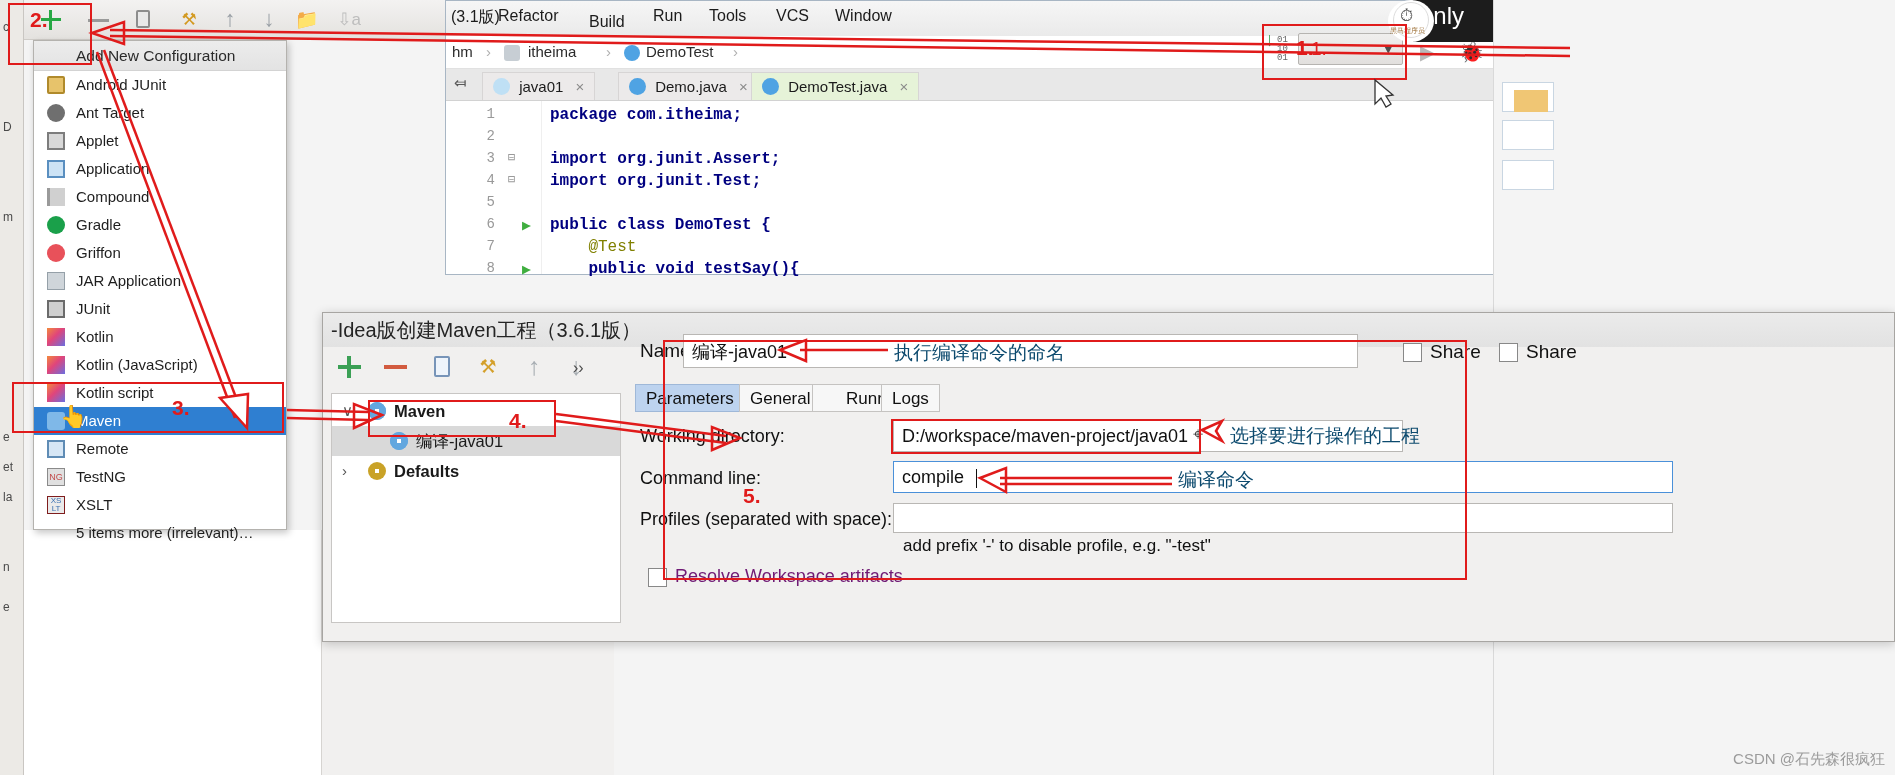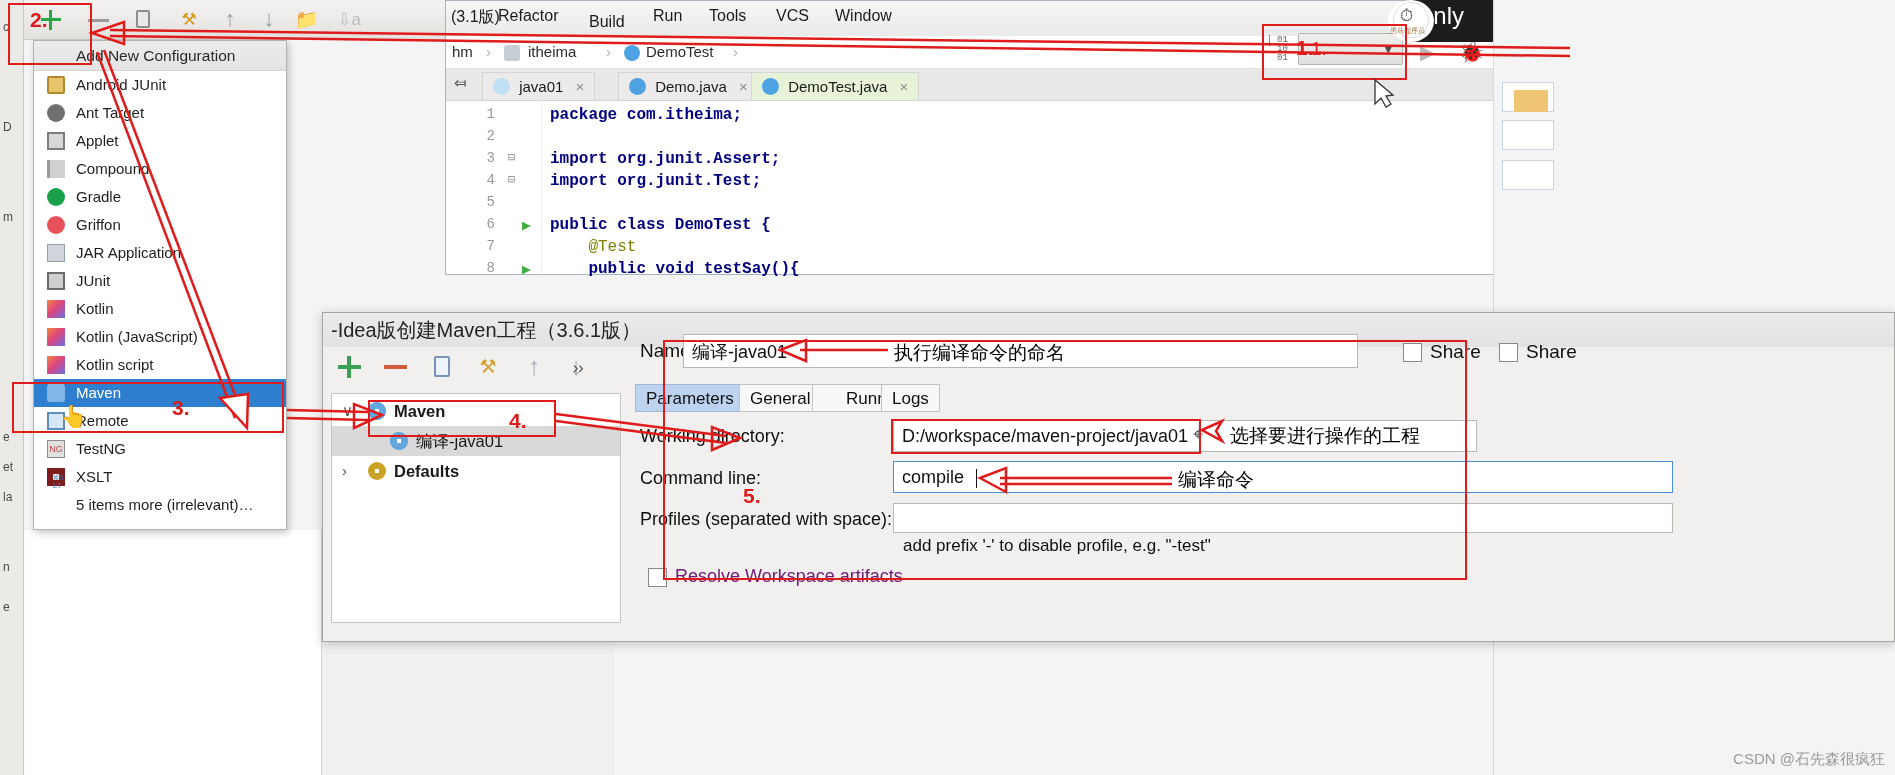--- a/index.html
+++ b/index.html
@@ -52,21 +52,21 @@
   .ic-application { background:#cde3f5; border:2px solid #5a8fc0; }
   .ic-compound { background:#d0d0d0; border-left:3px solid #9a9a9a; }
   .ic-gradle { background:#1aa04a; border-radius:50%; }
   .ic-griffon { background:#e8515a; border-radius:50%; }
   .ic-jar { background:#cfd5da; border:1px solid #95a0a8; }
   .ic-junit { background:#cfcfcf; border:2px solid #6b6b6b; }
   .ic-kotlin { background:linear-gradient(135deg,#f2893d 0%,#e0457b 45%,#6a6fe0 100%); }
   .ic-maven { background:#7fb8e8; border-radius:3px; }
   .ic-remote { background:#d6e6f5; border:2px solid #5f8cb5; }
   .ic-testng { background:#e0e0e0; border:1px solid #8a8a8a; color:#c24a4a; font-size:9px; line-height:16px; text-align:center; }
-  .ic-xslt { background:#eaeaea; border:6px solid #7f1d1d; color:#3a6fb0; font-size:8px; line-height:8px; text-align:center; }
+  .ic-xslt { background:#eaeaea; border:1px solid #7f1d1d; color:#3a6fb0; font-size:8px; line-height:8px; text-align:center; }
   .popup-item.more { padding-left:42px; color:#1e1e1e; }
 
   
   #ide-window { left:445px; top:0; width:1068px; height:275px; background:#ffffff;
       border:1px solid #a8b6c4; }
   #menubar { height:35px; background:linear-gradient(#f6f6f6,#eaeaea); position:relative; }
   .menu-item { position:absolute; top:6px; font-size:16px; color:#1b1b1b; }
   #breadcrumbs { position:absolute; left:0; top:35px; height:33px; width:100%;
       background:#ffffff; border-bottom:1px solid #e1e1e1; }
   .crumb { position:absolute; top:7px; font-size:15px; color:#2b2b2b; }
@@ -169,21 +169,21 @@
   #share-cb { position:absolute; left:1403px; top:343px; width:19px; height:19px;
       border:1px solid #888; background:#ffffff; }
   #share-lb { position:absolute; left:1430px; top:341px; font-size:19px; color:#101010; }
   #single-cb { position:absolute; left:1499px; top:343px; width:19px; height:19px;
       border:1px solid #888; background:#ffffff; }
   #single-lb { position:absolute; left:1526px; top:341px; font-size:19px; color:#101010; }
 
   
   .redbox { position:absolute; border:2px solid #e01b1b; pointer-events:none; }
   .rednum { position:absolute; color:#e01b1b; font-size:21px; font-weight:bold; }
-  .redtext { position:absolute; color:#000000; font-size:19px; white-space:nowrap;text-align:right; }
+  .redtext { position:absolute; color:#0c4a6e; font-size:19px; white-space:nowrap;text-align:right; }
   svg.overlay { position:absolute; left:0; top:0; width:1895px; height:775px; pointer-events:none; }
   .hand { position:absolute; font-size:22px; }
 
   #watermark { position:absolute; right:10px; bottom:6px; font-size:15px; color:#9b9b9b; }
 
   
   #bottom-left-rail { left:24px; top:530px; width:298px; height:245px; background:#ffffff;
       border-right:1px solid #d6d4d1; }
   #mid-rail { left:322px; top:642px; width:292px; height:133px; background:#f1f0ef; }
 </style>
@@ -223,20 +223,23 @@
 
   <div class="popup-item">
     <span class="ic ic-android"></span>
     <span>Android JUnit</span></div>
   <div class="popup-item">
     <span class="ic ic-ant"></span>
     <span>Ant Target</span></div>
   <div class="popup-item">
     <span class="ic ic-applet"></span>
     <span>Applet</span></div>
+  <div class="popup-item">
+    <span class="ic ic-application"></span>
+    <span>Application</span></div>
   <div class="popup-item">
     <span class="ic ic-compound"></span>
     <span>Compound</span></div>
   <div class="popup-item">
     <span class="ic ic-gradle"></span>
     <span>Gradle</span></div>
   <div class="popup-item">
     <span class="ic ic-griffon"></span>
     <span>Griffon</span></div>
   <div class="popup-item">
@@ -408,21 +411,21 @@
 <div class="abs" id="name-input">
   <span>编译-java01</span>
 </div>
 
 <div class="tabbtn active abs" style="left:635px;"><span>Parameters</span></div>
 <div class="tabbtn abs" style="left:739px;"><span>General</span></div>
 <div class="tabbtn abs" style="left:812px;padding-left:33px;"><span>Runner</span></div>
 <div class="tabbtn abs" style="left:881px;"><span>Logs</span></div>
 
 <span class="frow-label abs" style="left:640px; top:426px;">Working directory:</span>
-<div class="ffield abs" style="left:893px; top:420px; width:584px; height:32px;">
+<div class="ffield abs" style="left:893px; top:420px; width:510px; height:32px;">
   <span>D:/workspace/maven-project/java01</span>
 </div>
 <span class="abs" style="left:1193px; top:424px; font-size:18px; color:#333;">⌖</span>
 
 <span class="frow-label abs" style="left:640px; top:468px;">Command line:</span>
 <div class="ffield focus abs" style="left:893px; top:461px; width:780px; height:32px;">
   <span>compile</span>
     <span class="caret" style="position:absolute; left:82px; top:7px;"></span>
 </div>
 

